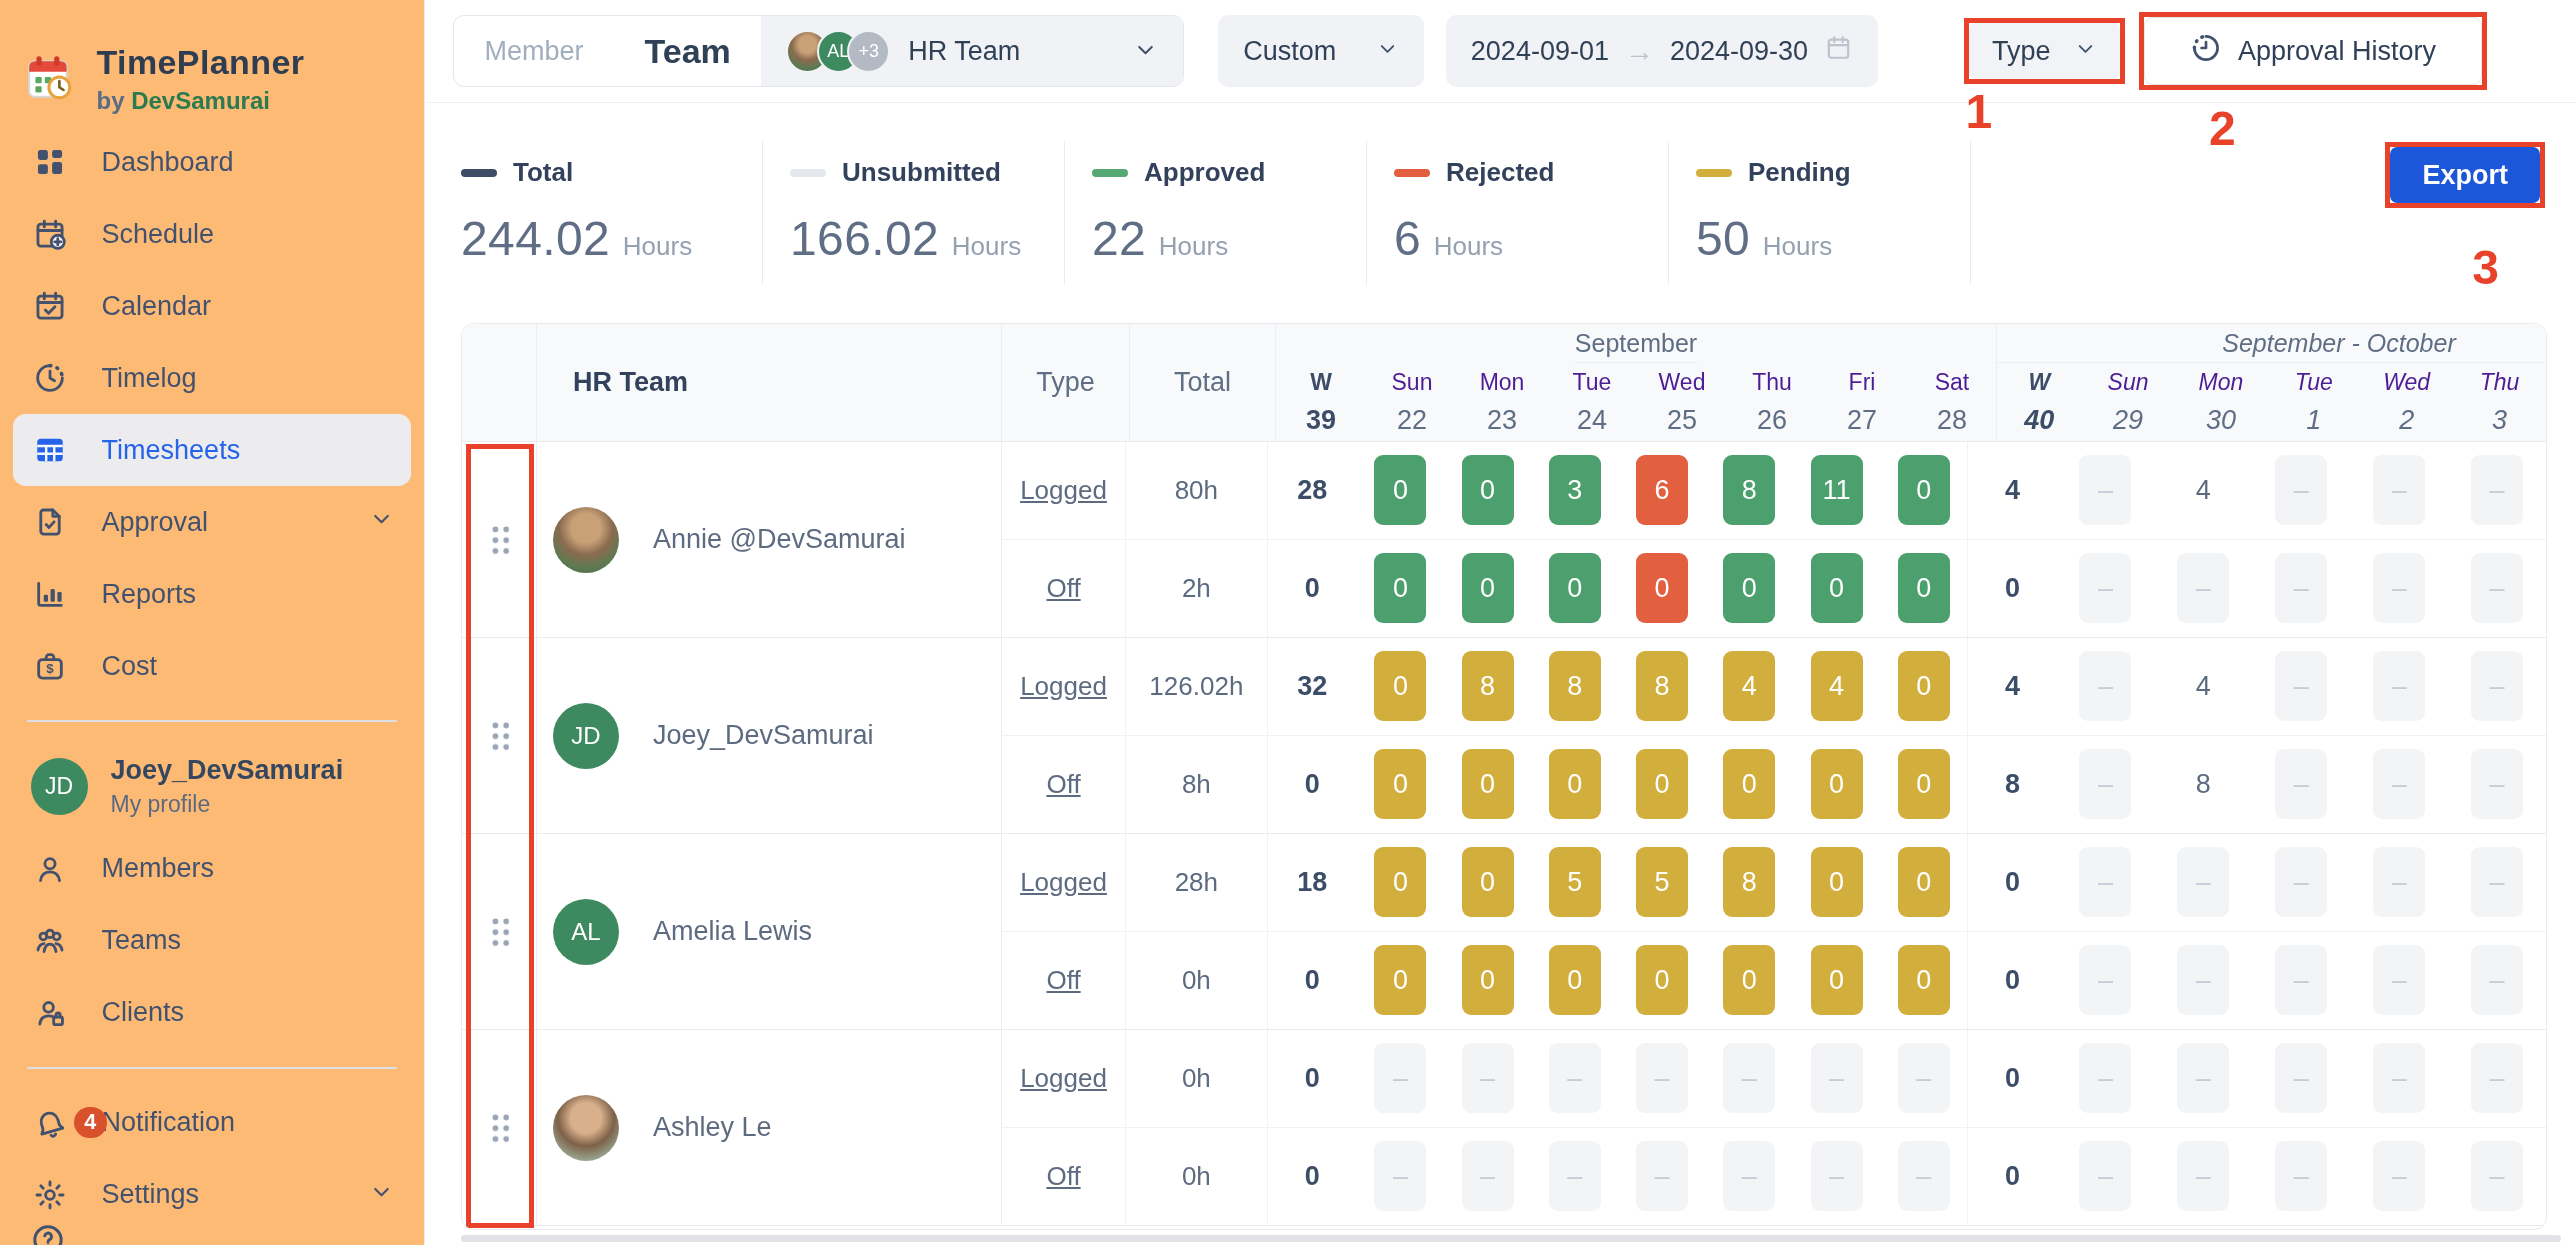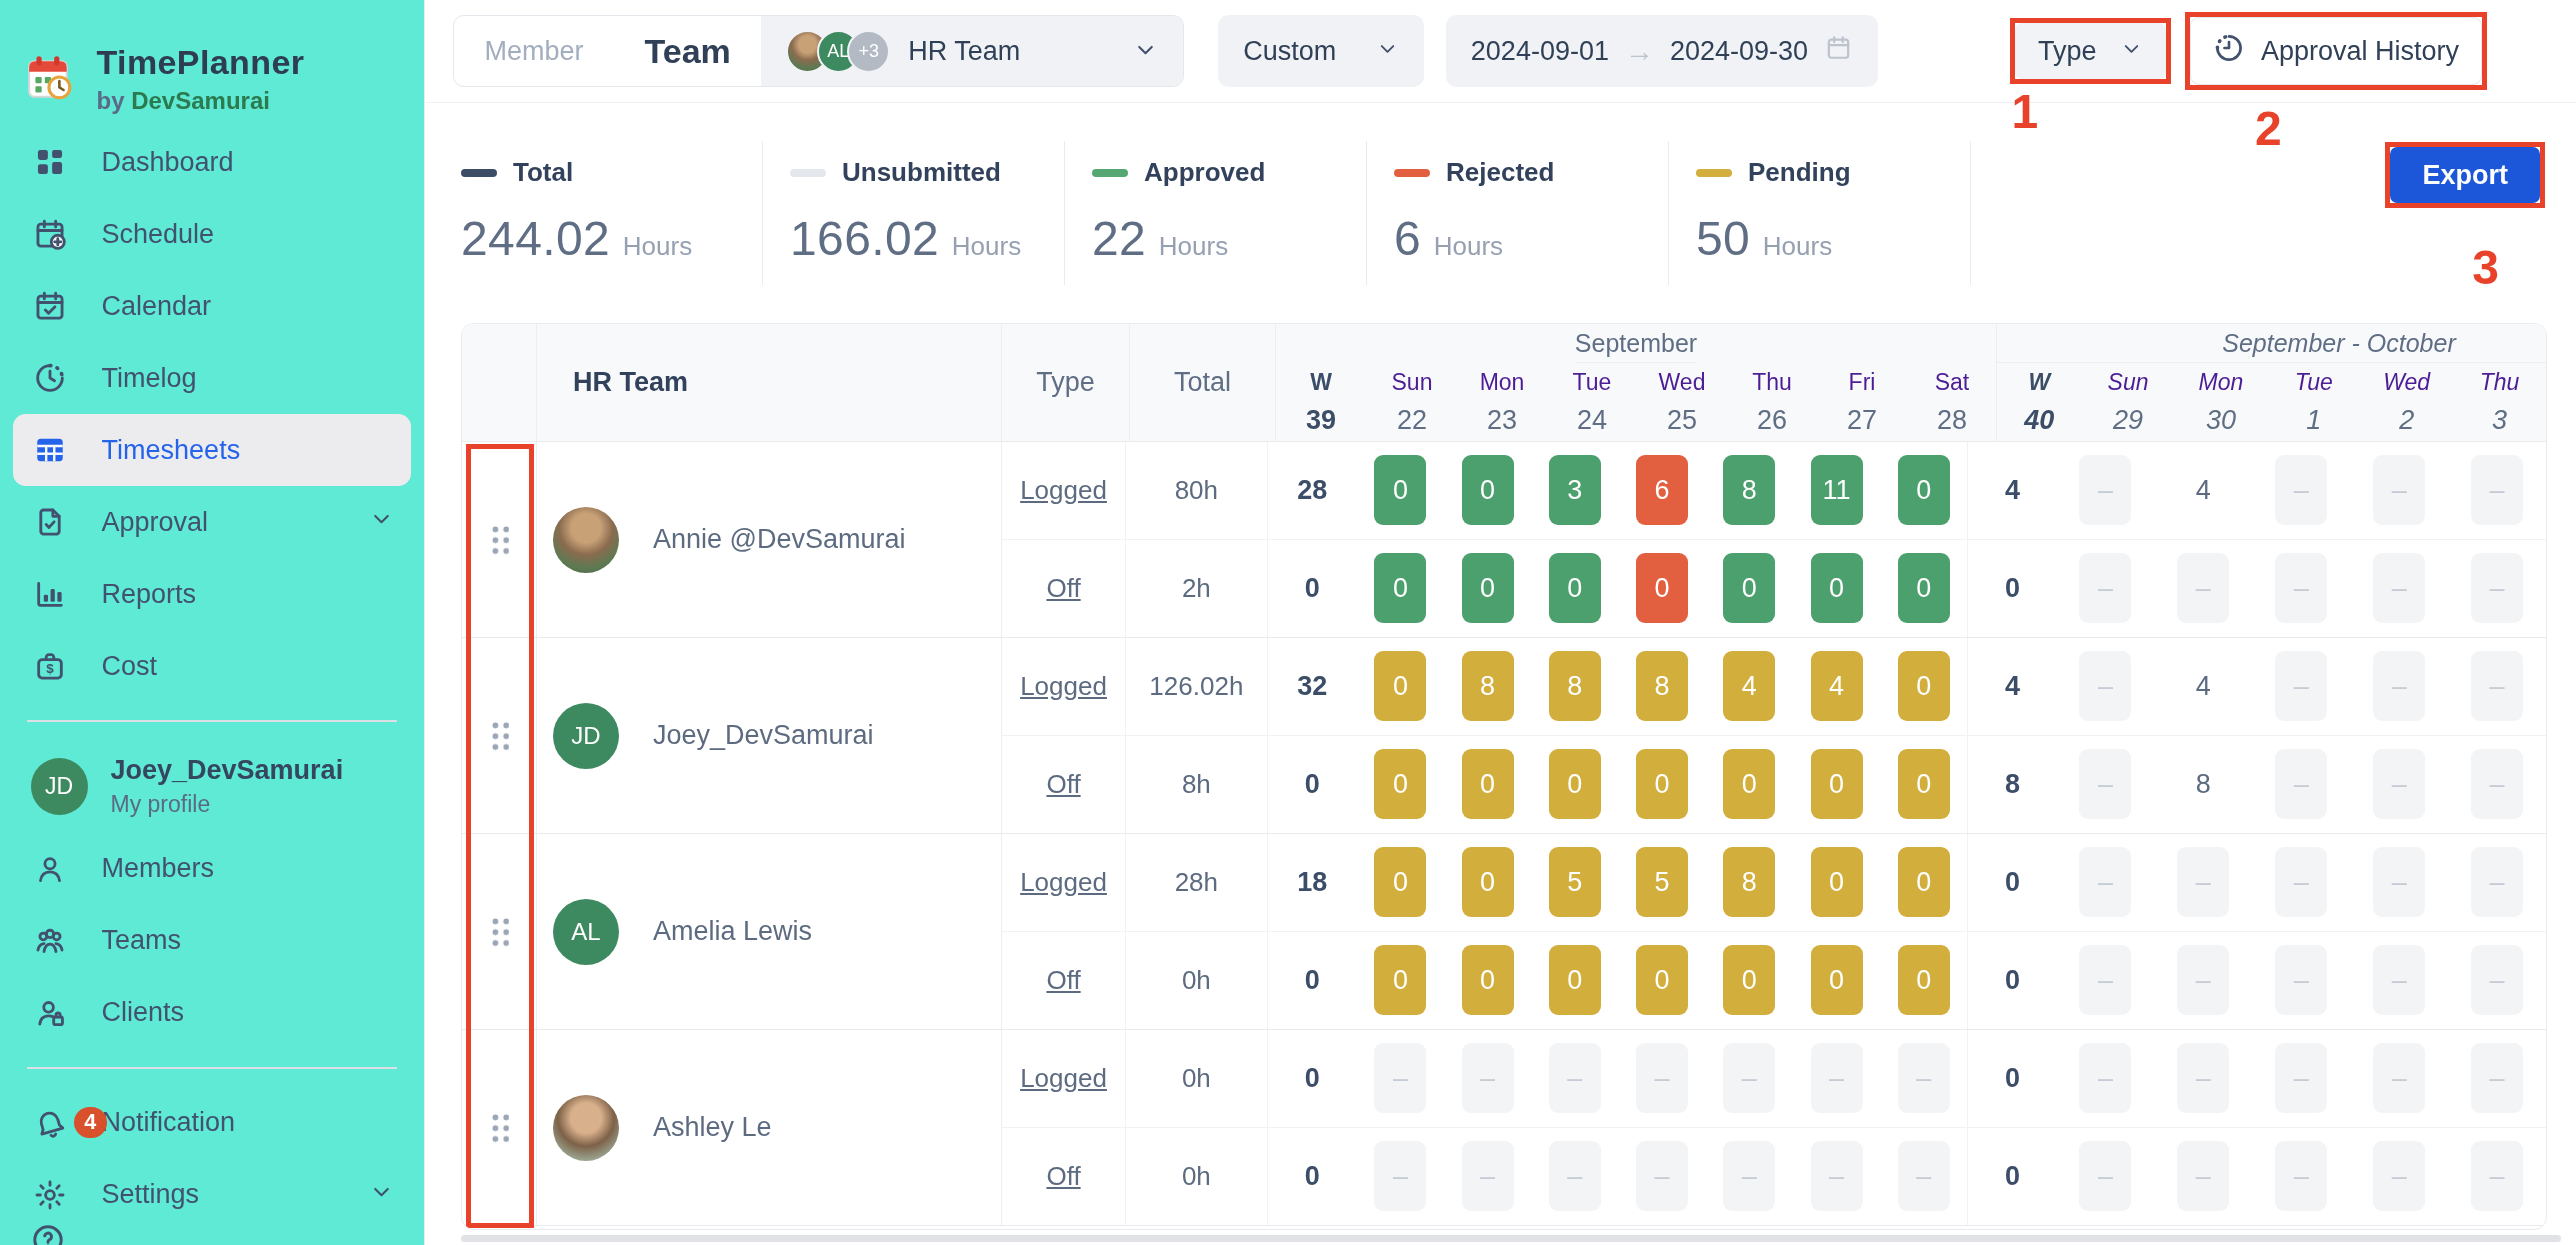--- a/index.html
+++ b/index.html
@@ -1,21 +1,21 @@
 <!DOCTYPE html>
 <html style="font-size:14.4px"><head>
 <meta charset="utf-8">
 <style>
   * { margin:0; padding:0; box-sizing:border-box; }
   html,body { width:2576px; height:1246px; overflow:hidden; background:#fff;
     font-family:"Liberation Sans", sans-serif; color:#42526e; }
 
   
   .sidebar { position:absolute; left:0; top:0; width:425px; height:1246px;
-    background:#5eead4; border-right:1.8px solid #e9ebee; overflow:hidden; }
+    background:#fdba74; border-right:1.8px solid #e9ebee; overflow:hidden; }
   .logo { display:flex; align-items:center; gap:21.5px; padding:32px 0 0 25px; height:126px; }
   .logo-text .title { font-size:34px; font-weight:bold; color:#2f3d52; letter-spacing:0.4px; }
   .logo-text .sub { font-size:24px; font-weight:bold; margin-top:5.4px; }
   .logo-text .sub .by { color:#5a6b87; }
   .logo-text .sub .brand { color:#2c7a4f; }
   .nav-item { display:flex; align-items:center; height:72px; padding:0 30.5px;
     font-size:27px; color:#42526e; cursor:pointer; position:relative; }
   .nav-item .ic { width:39px; display:flex; justify-content:center; }
   .nav-item .lbl { margin-left:32px; }
   .nav-item.active { background:#ececef; border-radius:12.6px; margin:0 12.6px; padding:0 18px; }
@@ -54,21 +54,21 @@
   .hr-drop .hr-label { font-size:27px; color:#2f4057; }
   .hr-drop .chev { margin-left:auto; }
   .pill-ctrl { display:flex; align-items:center; background:#f0f2f5; border-radius:10.8px;
     height:72px; padding:0 25px; font-size:27px; color:#2f4057; gap:16px; cursor:pointer; }
   .daterange .arrow { color:#bcc3cd; font-size:29px; }
   .redbox { border:5.4px solid #e8432a; position:relative; display:flex; }
   .redbox .num { position:absolute; font-size:48px; font-weight:600; color:#e8432a; line-height:1; }
   .type-btn { display:flex; align-items:center; gap:23px; background:#f1f3f6; height:56px;
     padding:0 23px; font-size:27px; color:#2f4057; border-radius:7.2px; border:none; cursor:pointer; }
   .ah-btn { display:flex; align-items:center; gap:16px; background:#fff; height:68px;
-    padding:0 22px; font-size:27px; color:#2f4057; border-radius:9px;
+    padding:0 45px; font-size:27px; color:#2f4057; border-radius:9px;
     border:1.8px solid #e3e6ea; cursor:pointer; }
 
   
   .stats { position:relative; height:220px; display:flex; align-items:center; padding-left:35px; }
   .stat { width:302px; height:144px; padding:16px 0 0 0; border-right:1.8px solid #e9ebee; }
   .stat + .stat { padding-left:27px; }
   .stat .lrow { display:flex; align-items:center; gap:16px; }
   .stat .dash { width:36px; height:8px; border-radius:4.5px; }
   .stat .lbl { font-size:26px; font-weight:bold; color:#33425c; }
   .stat .vrow { margin-top:23px; display:flex; align-items:baseline; gap:12.6px; }

